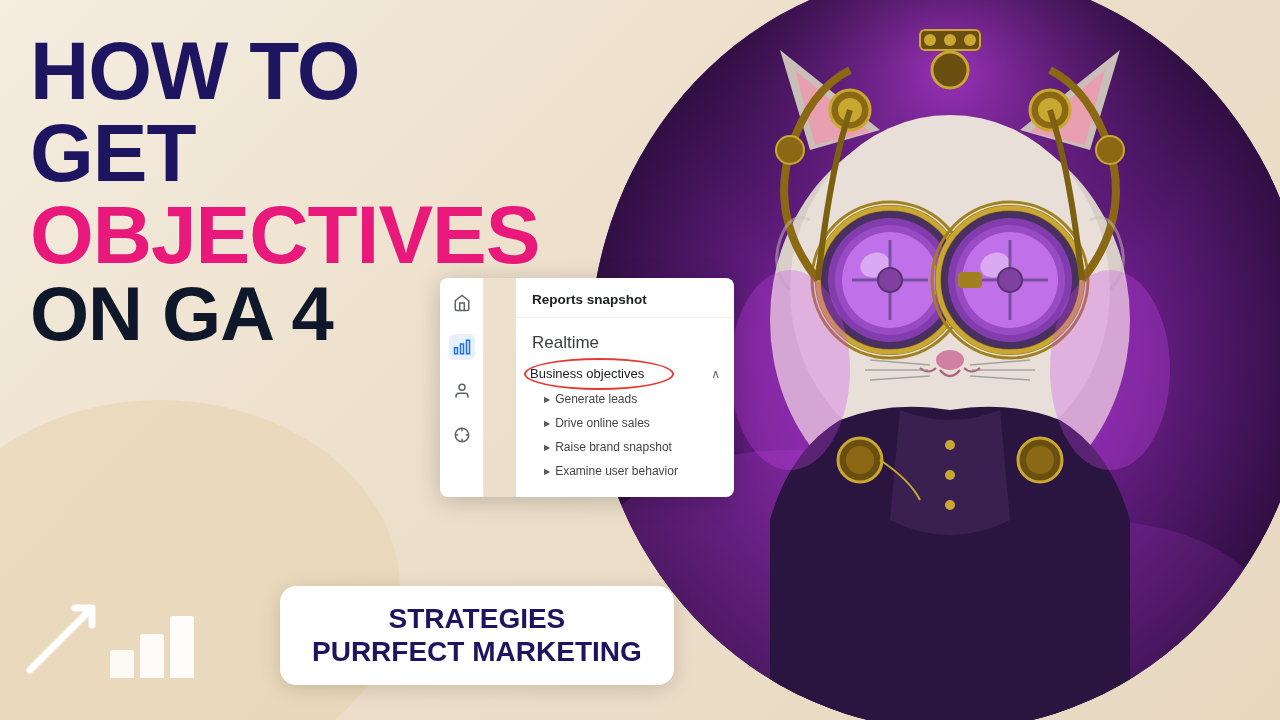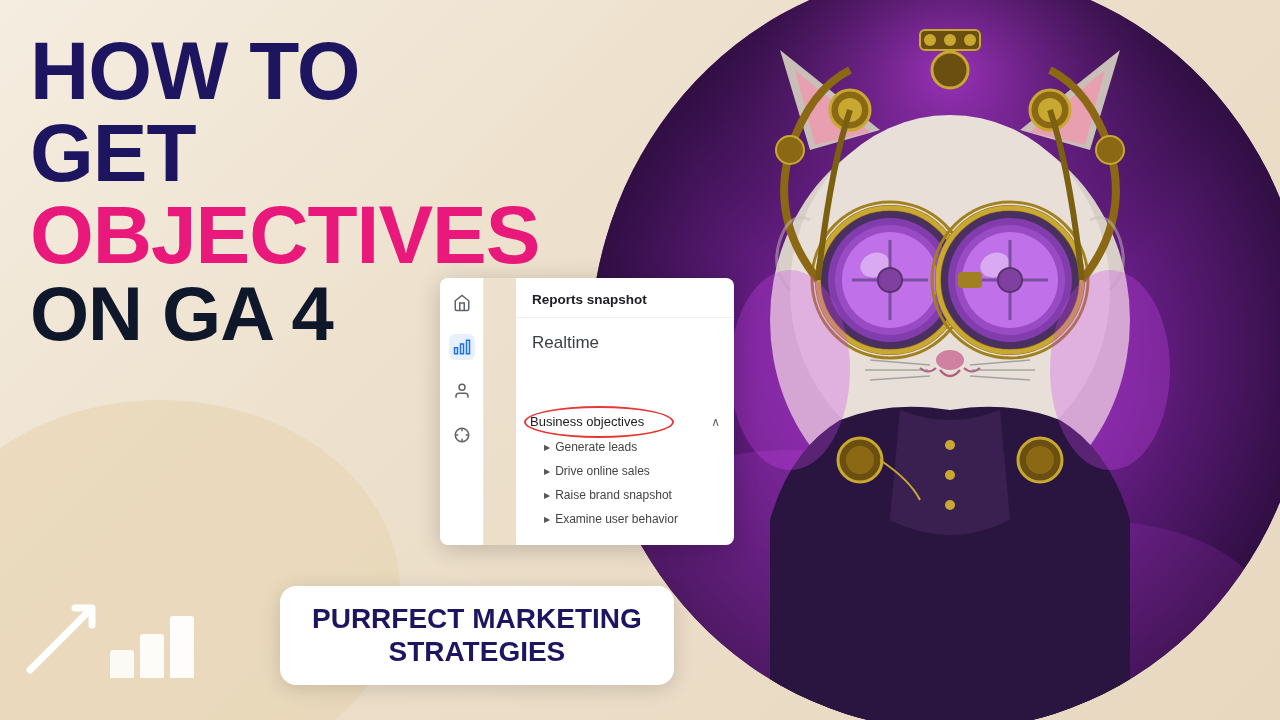--- a/index.html
+++ b/index.html
@@ -193,21 +193,20 @@
       cursor: pointer;
     }
 
     
     .business-obj-row {
       padding: 6px 14px;
       display: flex;
       align-items: center;
       justify-content: space-between;
       position: relative;
-      margin-top: 48px;
     }
 
     .business-obj-text {
       font-size: 13px;
       font-weight: 500;
       color: #202124;
     }
 
     .red-oval {
       position: absolute;
@@ -445,15 +444,15 @@
   </svg>
 
   <div class="bars-group">
     <div class="chart-bar" style="width:24px; height:28px; opacity:0.85;"></div>
     <div class="chart-bar" style="width:24px; height:44px; opacity:0.9;"></div>
     <div class="chart-bar" style="width:24px; height:62px; opacity:0.95;"></div>
   </div>
 </div>
 
 <div class="bottom-badge">
+  <div class="badge-text">STRATEGIES</div>
   <div class="badge-text">PURRFECT MARKETING</div>
-  <div class="badge-text">STRATEGIES</div>
 </div>
 
 </body></html>

